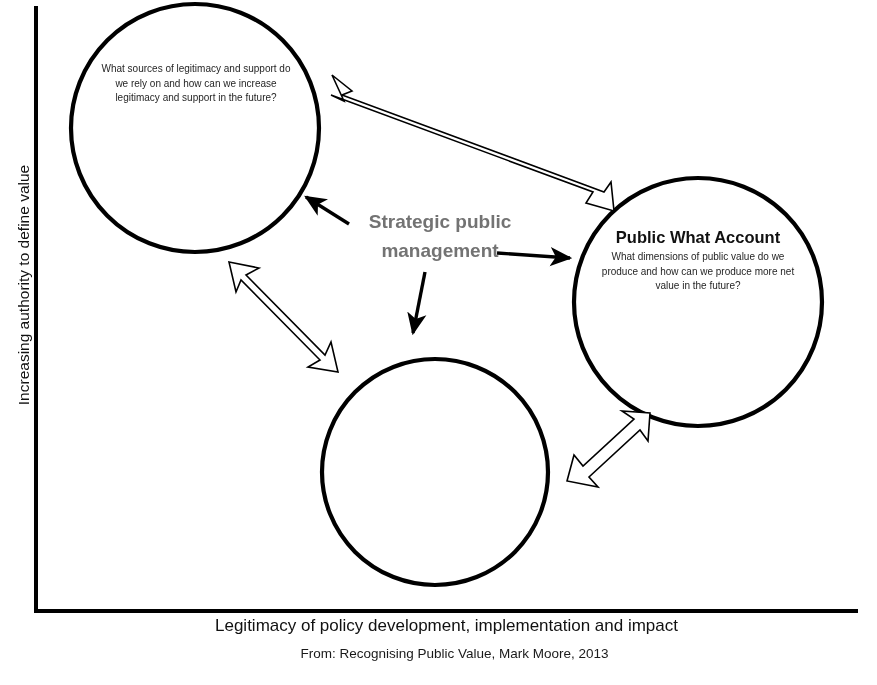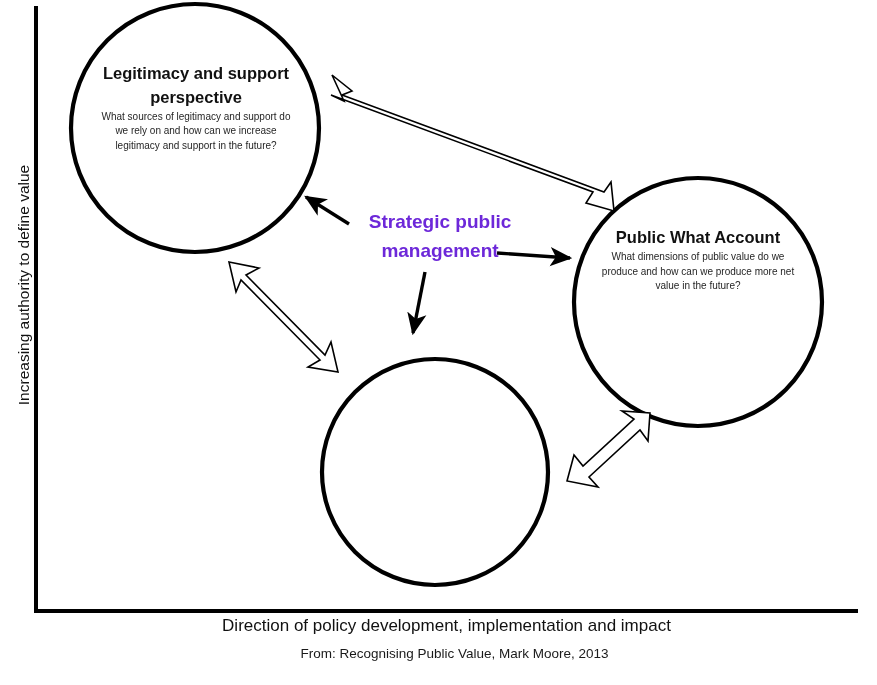--- a/index.html
+++ b/index.html
@@ -61,21 +61,21 @@
   }
   #center-label {
     position: absolute;
     left: 355px;
     top: 208px;
     width: 170px;
     text-align: center;
     font-weight: bold;
     font-size: 19px;
     line-height: 1.5;
-    color: #6d28d9;
+    color: #737373;
     z-index: 5;
   }
   #y-axis-label {
     position: absolute;
     left: -141px;
     top: 276px;
     width: 330px;
     text-align: center;
     font-size: 15.5px;
     color: #111111;
@@ -162,33 +162,32 @@
     </g>
 
     <line x1="349" y1="224" x2="306" y2="197" stroke="#000000" stroke-width="3.4" marker-end="url(#solidhead)"></line>
 
     <line x1="497" y1="253" x2="570" y2="258" stroke="#000000" stroke-width="3.4" marker-end="url(#solidhead)"></line>
 
     <line x1="425" y1="272" x2="413" y2="333" stroke="#000000" stroke-width="3.4" marker-end="url(#solidhead)"></line>
   </svg>
 
   <div class="circle-text" id="legitimacy-text">
-    <p class="circle-title">Legitimacy and support perspective</p>
     <p class="circle-body">What sources of legitimacy and support do we rely on and how can we increase legitimacy and support in the future?</p>
   </div>
 
   <div class="circle-text" id="pva-text">
     <p class="circle-title">Public What Account</p>
     <p class="circle-body">What dimensions of public value do we produce and how can we produce more net value in the future?</p>
   </div>
 
   <div class="circle-text" id="operational-text">
   </div>
 
   <div id="center-label">Strategic public management</div>
 
   <div id="y-axis-label">Increasing authority to define value</div>
 
-  <div id="x-axis-label">Direction of policy development, implementation and impact</div>
+  <div id="x-axis-label">Legitimacy of policy development, implementation and impact</div>
 
   <div id="source-caption">From: Recognising Public Value, Mark Moore, 2013</div>
 
 </div>
 
 </body></html>

